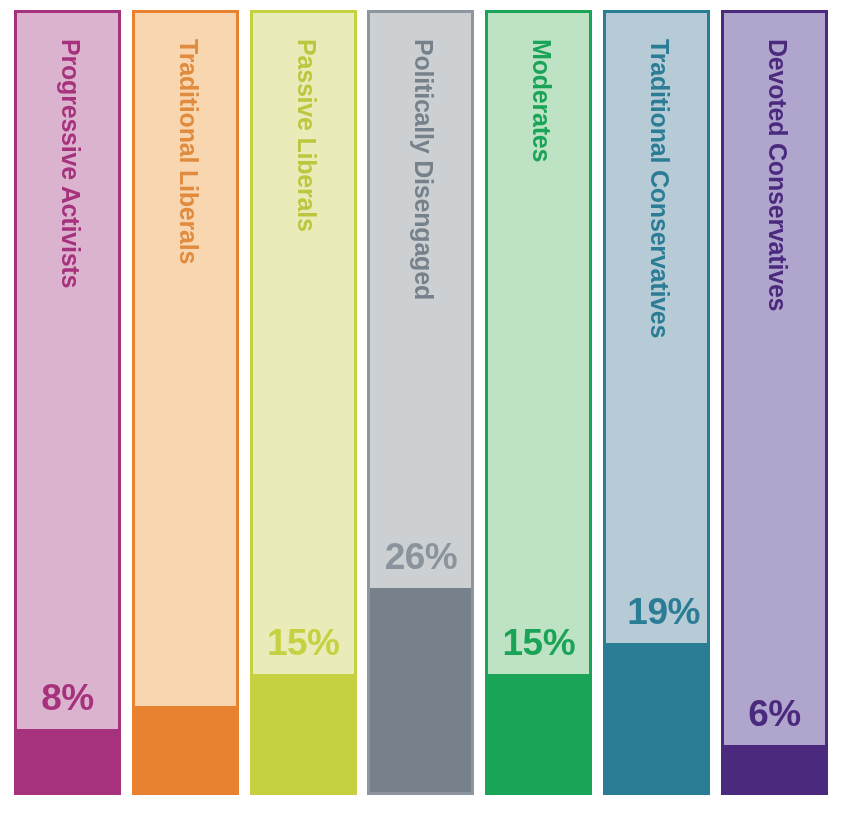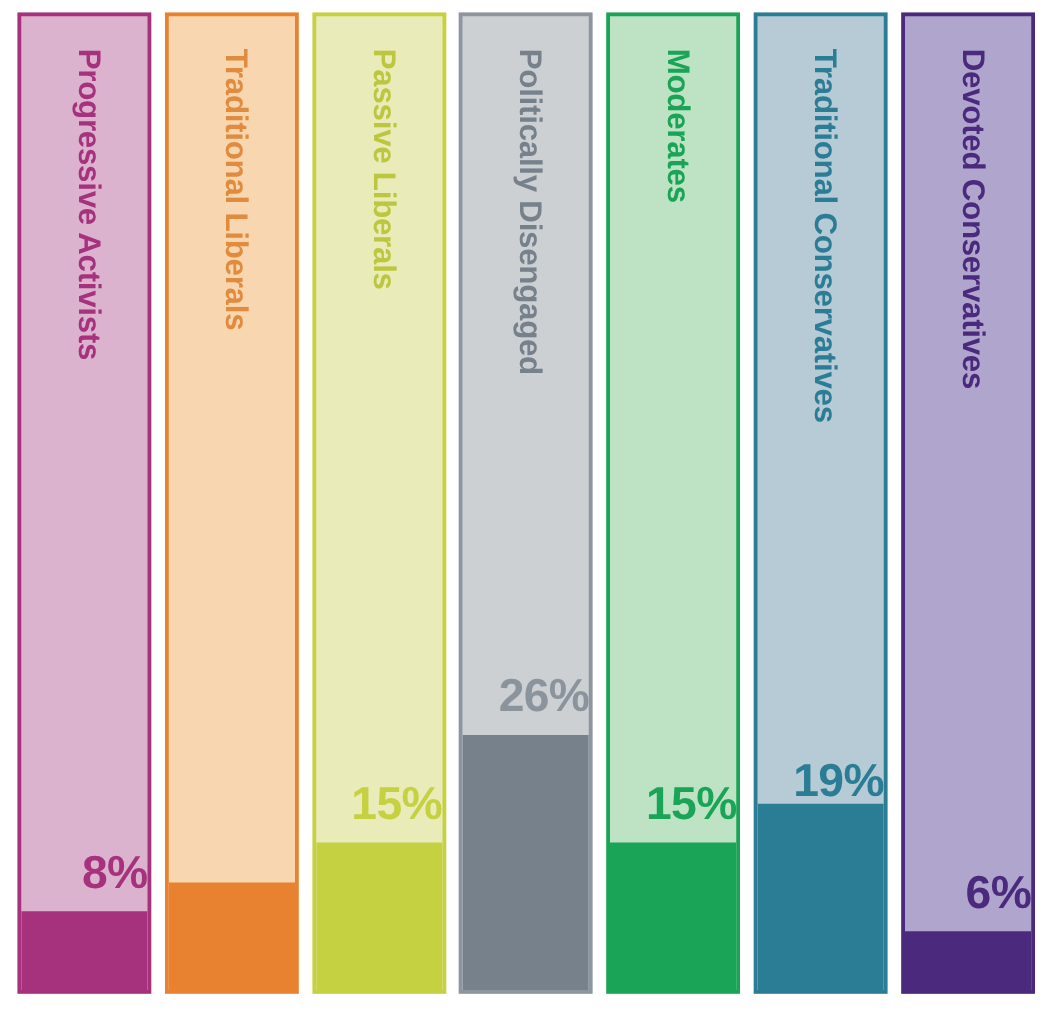--- a/index.html
+++ b/index.html
@@ -63,21 +63,21 @@
     padding-left: 26px;
     font-size: 25px;
     font-weight: bold;
     letter-spacing: -0.2px;
     white-space: nowrap;
   }
   .bar-value {
     position: absolute;
     left: 0;
     right: 0;
-    text-align: right;
+    text-align: center;
     font-size: 37px;
     font-weight: bold;
     letter-spacing: -0.5px;
   }
 </style>
 </head>
 <body>
 
 <div id="chart-root">
   <div class="bars-row">
@@ -110,21 +110,21 @@
       </div>
       <div class="bar-col" style="background: rgb(190, 227, 196); border-color: rgb(26, 164, 87);">
         <div class="bar-fill" style="height: 118px; background: rgb(26, 164, 87);"></div>
         <div class="bar-value" style="color: rgb(26, 164, 87); bottom: 128px;">15%</div>
         <div class="bar-label">
           <span style="color: rgb(26, 164, 87);">Moderates</span>
         </div>
       </div>
       <div class="bar-col" style="background: rgb(182, 203, 214); border-color: rgb(43, 125, 149);">
         <div class="bar-fill" style="height: 149px; background: rgb(43, 125, 149);"></div>
-        <div class="bar-value" style="color: rgb(43, 125, 149); bottom: 146px; margin-left: 14px;">19%</div>
+        <div class="bar-value" style="color: rgb(43, 125, 149); bottom: 159px; margin-left: 14px;">19%</div>
         <div class="bar-label">
           <span style="color: rgb(43, 125, 149);">Traditional Conservatives</span>
         </div>
       </div>
       <div class="bar-col" style="background: rgb(176, 165, 205); border-color: rgb(75, 42, 126);">
         <div class="bar-fill" style="height: 47px; background: rgb(75, 42, 126);"></div>
         <div class="bar-value" style="color: rgb(75, 42, 126); bottom: 57px;">6%</div>
         <div class="bar-label">
           <span style="color: rgb(75, 42, 126);">Devoted Conservatives</span>
         </div>

